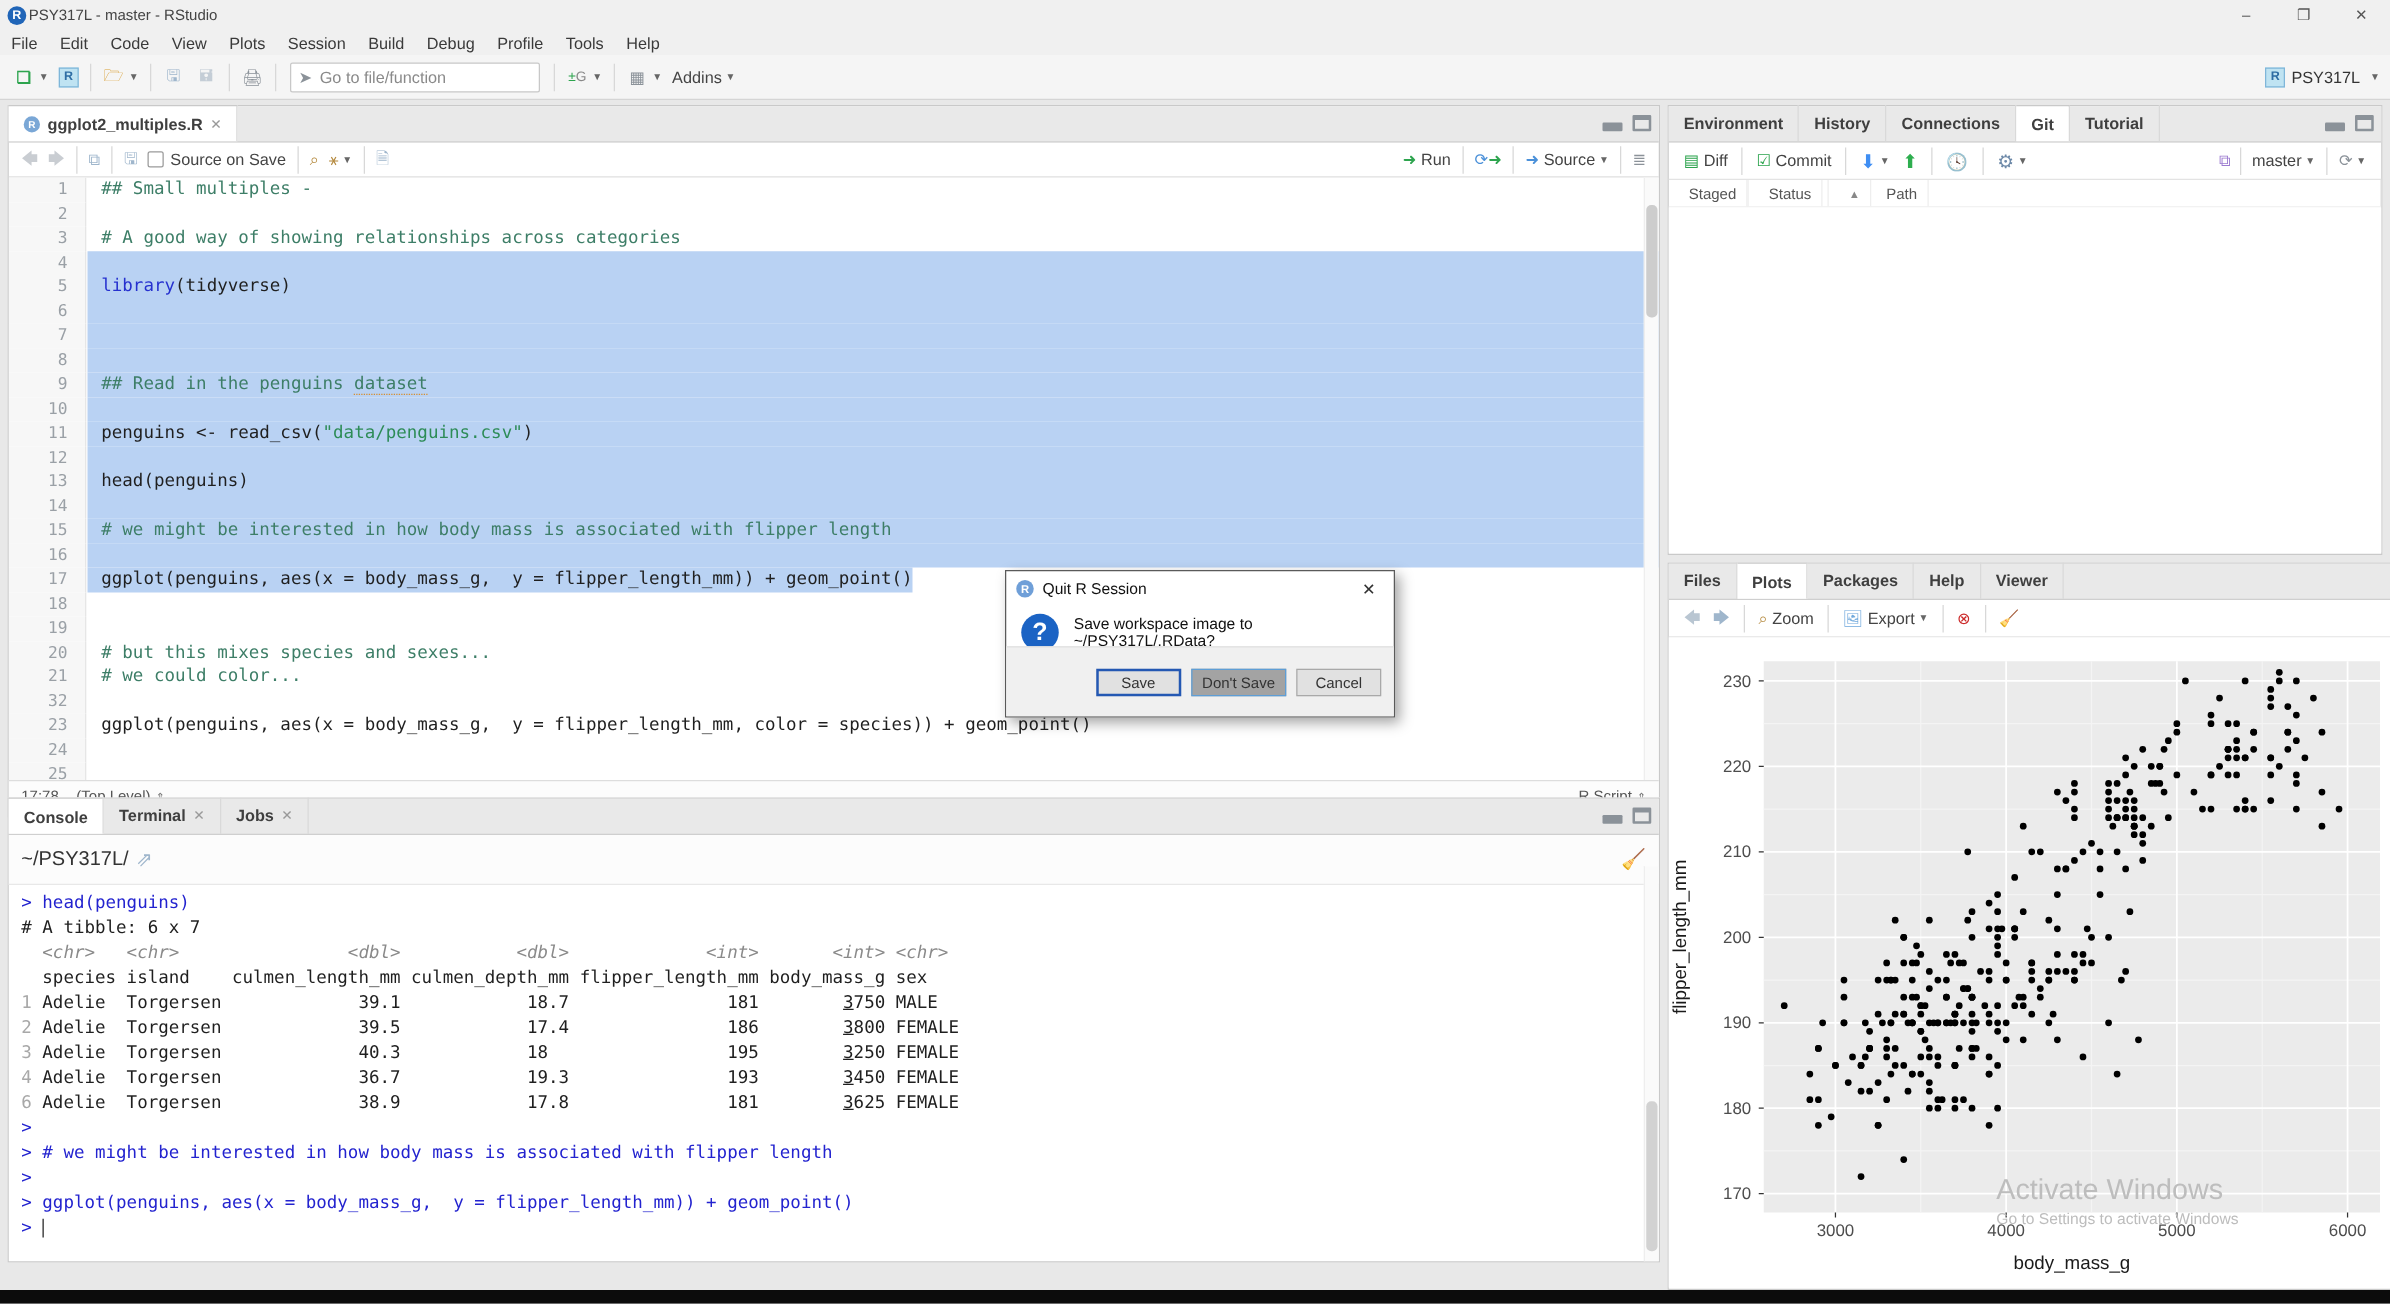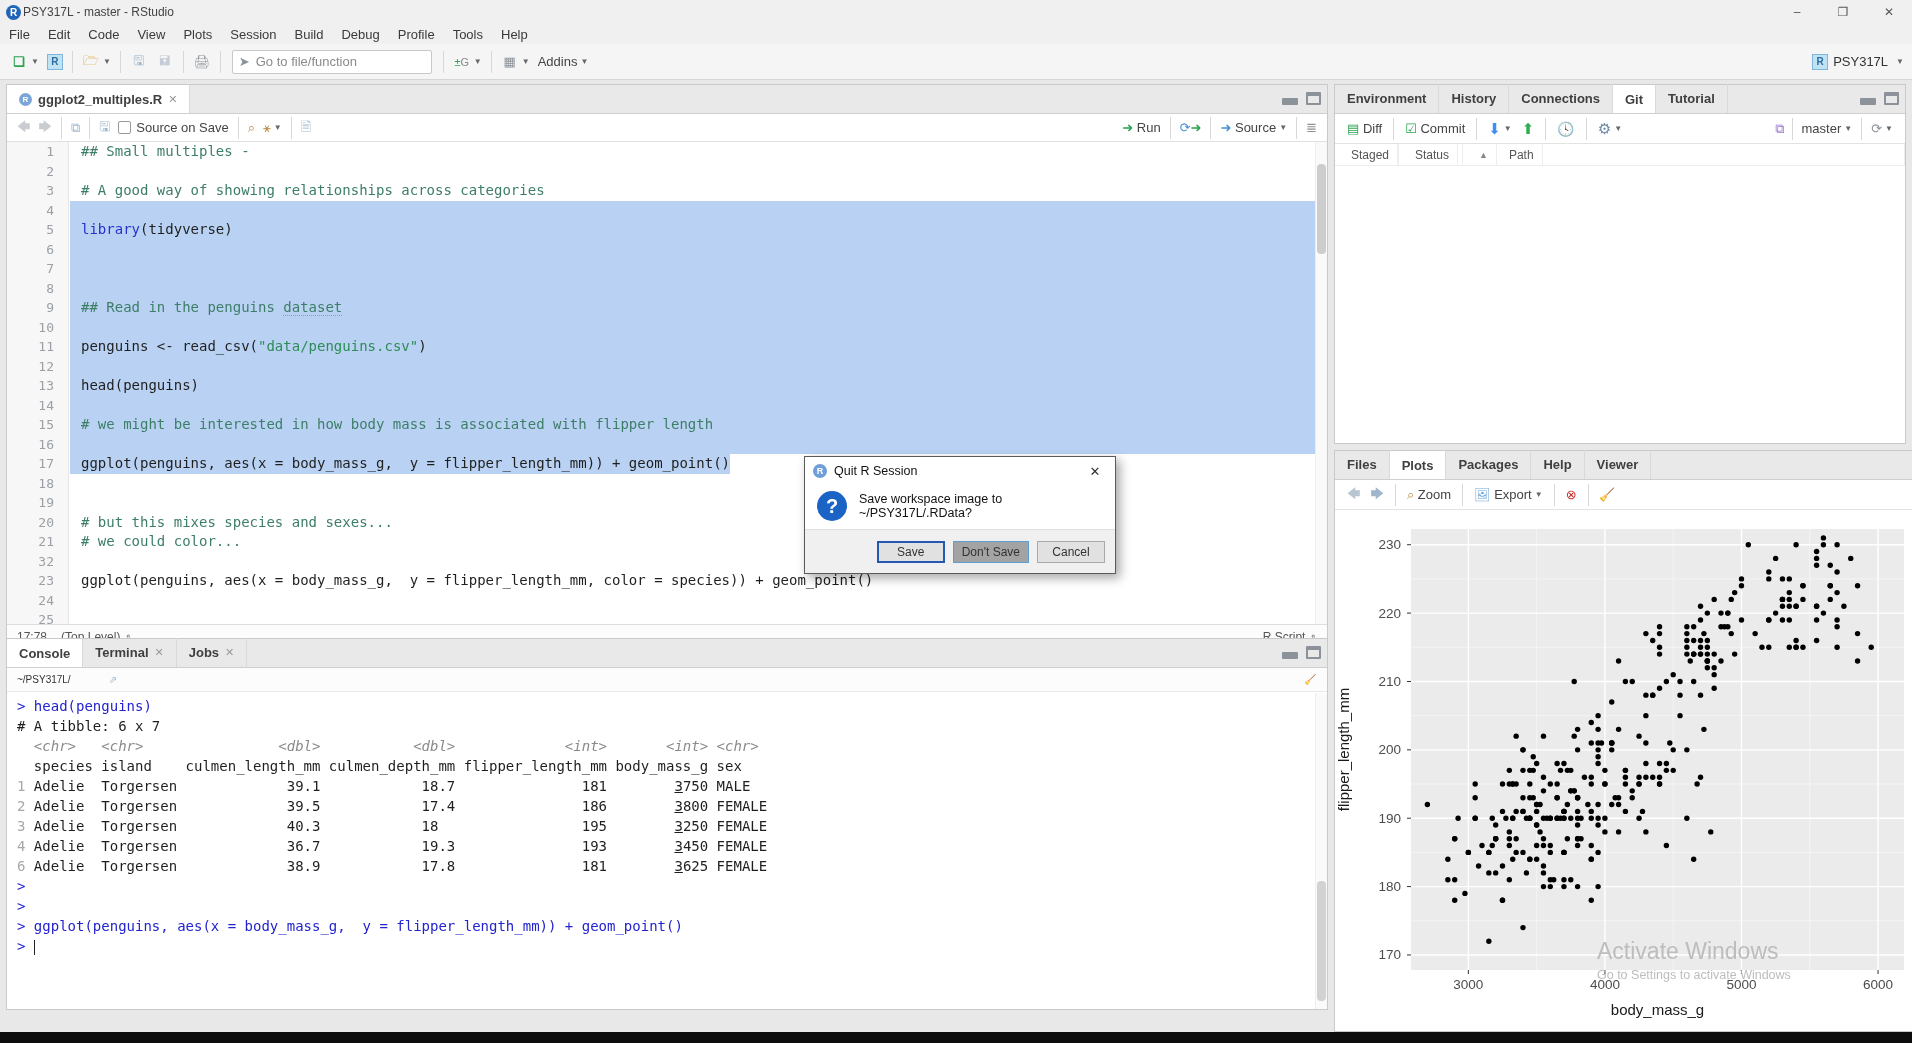--- a/index.html
+++ b/index.html
@@ -49,21 +49,21 @@
   .tok-cu { color:#3d7e67; border-bottom:1px dotted #d88f2e; }
   #ed-scroll { position:absolute; right:0; top:0; width:12px; height:482px; background:#fafafa; border-left:1px solid #eee; }
   #ed-thumb { position:absolute; right:1px; top:22px; width:9px; height:90px; background:#cdcdcd; border-radius:4px; }
   #editor-status { height:24px; border-top:1px solid #ddd; display:flex; align-items:center; padding:0 10px; color:#555; font-size:12px; background:#fcfcfc;}
   #editor-status .scope { margin-left:14px; }
   #editor-status .rtype { margin-left:auto; }
   .updn { font-size:9px; color:#777; margin-left:4px;}
 
   
   #console-pane { left:6px; top:638px; width:1322px; height:372px; }
-  #console-wd { height:24px; display:flex; align-items:center; padding:0 10px; font-size:10px; color:#333; border-bottom:1px solid #e8e8e8; background:#fcfcfc;gap:32px;}
+  #console-wd { height:40px; display:flex; align-items:center; padding:0 10px; font-size:16px; color:#333; border-bottom:1px solid #e8e8e8; background:#fcfcfc;}
   #console-out { position:relative; padding:4px 0 0 10px; font-size:14px; line-height:20px; }
   .con-line { white-space:pre; font-family:"DejaVu Sans Mono", monospace; }
   .con-in { color:#2323cf; } .con-out { color:#1f1f1f; } .con-meta { color:#8a8a8a; font-style:italic; }
   .rownum { color:#a8a8a8; }
   .mass-u { text-decoration:underline; }
   .cursor { display:inline-block; width:1px; height:15px; background:#222; vertical-align:middle; }
   #con-scroll { position:absolute; right:0; top:54px; width:12px; bottom:0; background:#fafafa; border-left:1px solid #eee;}
   #con-thumb { position:absolute; right:1px; bottom:8px; width:9px; height:120px; background:#d2d2d2; border-radius:4px;}
 
   
@@ -83,21 +83,21 @@
   .wm1 { position:absolute; left:262px; top:428px; font-size:23px; color:#bdbdbd; }
   .wm2 { position:absolute; left:262px; top:458px; font-size:12.5px; color:#bdbdbd; }
 
   
   #dialog { position:absolute; left:804px; top:456px; width:312px; height:118px; background:#fff; border:1px solid #5a5a5a; box-shadow:4px 4px 10px rgba(0,0,0,.35); z-index:50; }
   #dialog-title { height:28px; display:flex; align-items:center; padding-left:8px; gap:7px; font-size:12.5px; color:#111; }
   #dialog-close { position:absolute; right:0; top:0; width:40px; height:28px; display:flex; align-items:center; justify-content:center; font-size:13px; color:#333; }
   #dialog-body { display:flex; align-items:center; gap:12px; padding:6px 14px 10px 12px; }
   #q-icon { width:30px; height:30px; border-radius:50%; background:#1b63c4; color:#fff; font-size:20px; font-weight:bold; display:flex; align-items:center; justify-content:center; flex:none;}
   #dialog-msg { font-size:12.5px; color:#111; }
-  #dialog-footer { position:absolute; bottom:0; left:0; right:0; height:44px; background:#f0f0f0; border-top:1px solid #dfdfdf; display:flex; align-items:center; justify-content:flex-end; gap:8px; padding-right:10px; }
+  #dialog-footer { position:absolute; bottom:0; left:0; right:0; height:56px; background:#f0f0f0; border-top:1px solid #dfdfdf; display:flex; align-items:center; justify-content:flex-end; gap:8px; padding-right:10px; }
   .dbtn { min-width:68px; height:22px; font-size:12px; display:flex; align-items:center; justify-content:center; padding:0 8px;}
   .dbtn.save { background:#e1e1e1; border:2px solid #2458b3; }
   .dbtn.dontsave { background:#a3a3a3; border:1px solid #5e9ed6; }
   .dbtn.cancel { background:#e1e1e1; border:1px solid #a9a9a9; }
 
   #bottom-strip { position:absolute; left:0; bottom:0; width:100%; height:11px; background:#0c0c0c; }
   svg text { font-family:"Liberation Sans", sans-serif; }
 </style>
 </head>
 <body>
@@ -377,20 +377,21 @@
       <div class="con-line con-in">&gt; head(penguins)</div>
       <div class="con-line con-out"># A tibble: 6 x 7</div>
       <div class="con-line con-meta">  &lt;chr&gt;   &lt;chr&gt;                &lt;dbl&gt;           &lt;dbl&gt;             &lt;int&gt;       &lt;int&gt; &lt;chr&gt;</div>
       <div class="con-line con-out">  species island    culmen_length_mm culmen_depth_mm flipper_length_mm body_mass_g sex</div>
       <div class="con-line con-out"><span class="rownum">1</span> Adelie  Torgersen             39.1            18.7               181        <span class="mass-u">3</span>750 MALE</div>
       <div class="con-line con-out"><span class="rownum">2</span> Adelie  Torgersen             39.5            17.4               186        <span class="mass-u">3</span>800 FEMALE</div>
       <div class="con-line con-out"><span class="rownum">3</span> Adelie  Torgersen             40.3            18                 195        <span class="mass-u">3</span>250 FEMALE</div>
       <div class="con-line con-out"><span class="rownum">4</span> Adelie  Torgersen             36.7            19.3               193        <span class="mass-u">3</span>450 FEMALE</div>
       <div class="con-line con-out"><span class="rownum">6</span> Adelie  Torgersen             38.9            17.8               181        <span class="mass-u">3</span>625 FEMALE</div>
       <div class="con-line con-in">&gt; </div>
+      <div class="con-line con-in">&gt; # we might be interested in how body mass is associated with flipper length</div>
       <div class="con-line con-in">&gt; </div>
       <div class="con-line con-in">&gt; ggplot(penguins, aes(x = body_mass_g,  y = flipper_length_mm)) + geom_point()</div>
       <div class="con-line con-in">&gt; <span class="cursor"></span></div>
     </div>
   <div id="con-scroll">
       <div id="con-thumb"></div>
     </div>
 </div>
 
 <div id="git-pane" class="pane">

